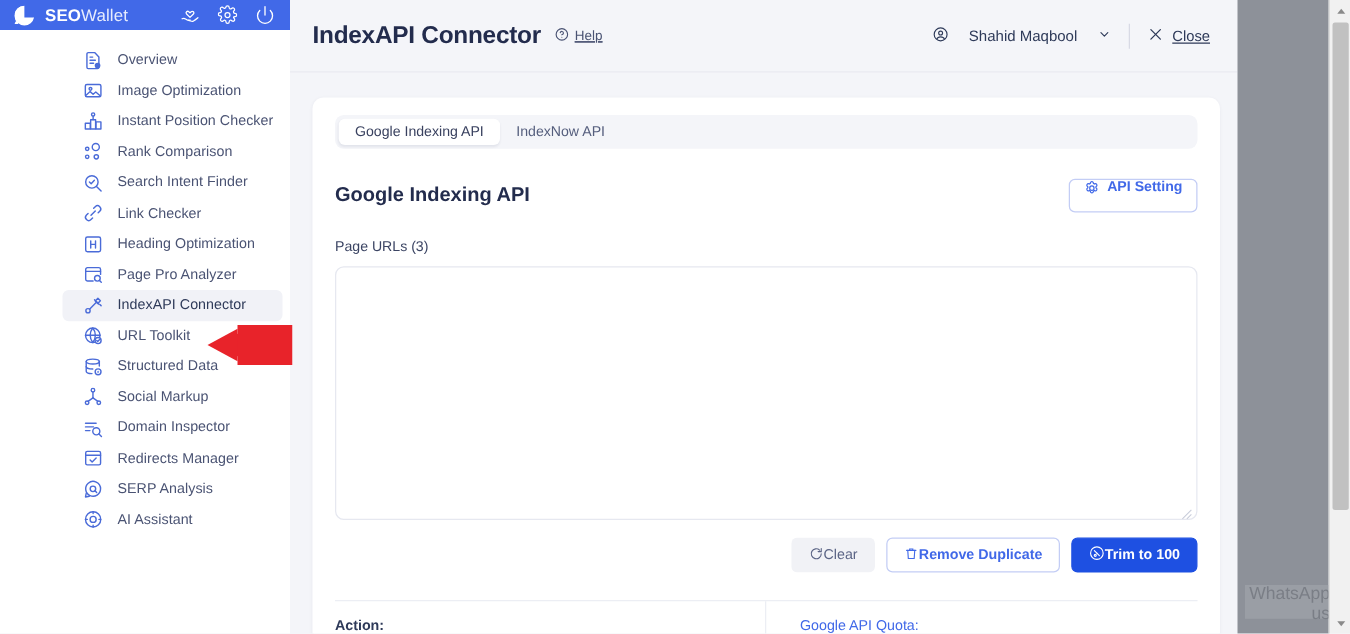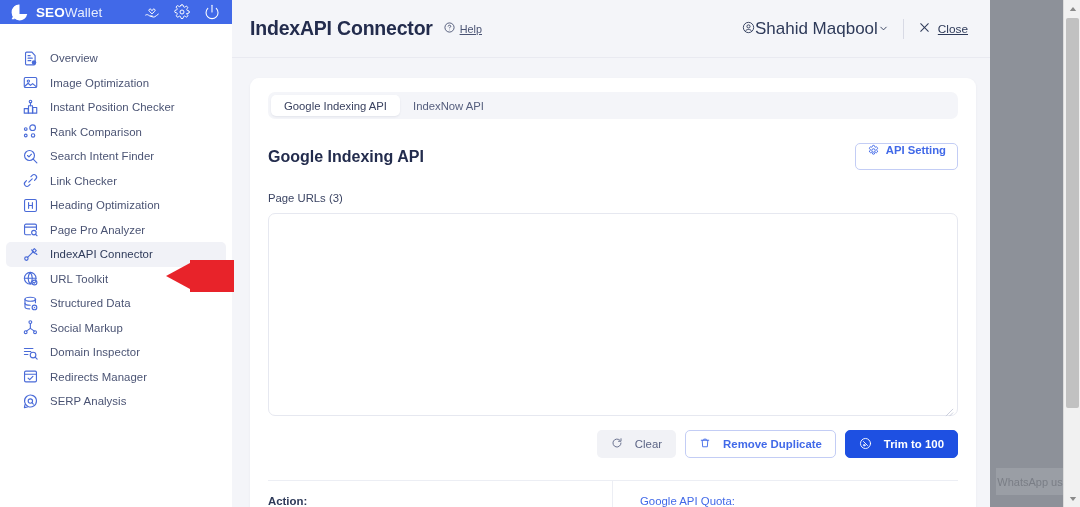--- a/index.html
+++ b/index.html
@@ -20,21 +20,21 @@
     height: 24px; background: #4169e8; display: flex; align-items: center;
     padding: 0 12px 0 10px;
   }
   .brand-logo { width: 19px; height: 19px; flex: 0 0 auto; margin-right: 7px; }
   .brand-text { font-size: 13.5px; color: #ffffff; letter-spacing: .1px; white-space: nowrap; }
   .brand-text b { font-weight: bold; }
   .brand-text span.light { font-weight: normal; color: #e6ecfd; }
   .brand-icons { margin-left: auto; display: flex; align-items: center; gap: 14px; }
   .brand-icons svg { display: block; }
 
-  #navlist { padding-top: 22px; }
+  #navlist { padding-top: 12px; margin-left: 44px; }
   .nav-item {
     display: flex; align-items: center; height: 24.5px; padding: 0 10px 0 16px;
     margin: 0 6px; border-radius: 5px; cursor: pointer;
   }
   .nav-item .nav-ico { width: 17px; height: 17px; flex: 0 0 auto; margin-right: 11px; }
   .nav-item .nav-ico svg { display: block; }
   .nav-label {
     font-size: 11.4px; color: #4a5373; white-space: nowrap; letter-spacing: .05px;
   }
   .nav-item.active { background: #f1f2f7; }
@@ -52,21 +52,21 @@
   #page-title {
     font-size: 19.5px; font-weight: bold; color: #232c4d; letter-spacing: -.2px;
   }
   #help-link {
     display: inline-flex; align-items: center; gap: 5px; margin-left: 11px;
     font-size: 10.8px; color: #4a5373; cursor: pointer; text-decoration: underline;
   }
   #help-link .htext { text-decoration: underline; }
   #topbar-right { margin-left: auto; display: flex; align-items: center; }
   #user-chip {
-    display: flex; align-items: center; gap: 0; font-size: 17px; color: #2e3a59;
+    display: flex; align-items: center; gap: 16px; font-size: 12px; color: #2e3a59;
     cursor: pointer;
     justify-content: space-between;
   }
   #topbar-sep { width: 1px; height: 20px; background: #d8dae5; margin: 0 14px; }
   #close-btn {
     display: flex; align-items: center; gap: 7px; font-size: 11.8px; color: #2e3a59;
     cursor: pointer;
   }
   #close-btn .ctext { text-decoration: underline; }
 
@@ -105,21 +105,21 @@
   #urls-placeholder { font-size: 11.6px; color: #b9bed0; letter-spacing: .1px; }
   #resize-grip {
     position: absolute; right: 3px; bottom: 3px; width: 9px; height: 9px;
   }
 
   #row-actions {
     display: flex; align-items: center; justify-content: flex-end; gap: 9px;
     margin-top: 14px; width: 690px;
   }
   .btn {
-    display: flex; align-items: center; gap: 12px; height: 28px; padding: 0 13px;
+    display: flex; align-items: center; gap: 0; height: 28px; padding: 0 13px;
     border-radius: 5px; font-size: 11.4px; cursor: pointer; white-space: nowrap;
   }
   .btn-clear { background: #f1f2f6; color: #5b6485; border: 1px solid transparent; }
   .btn-outline { background: #ffffff; color: #4169e8; border: 1px solid #c3cdf5; font-weight: bold; }
   .btn-primary { background: #1e50e2; color: #ffffff; border: 1px solid #1e50e2; font-weight: bold; }
 
   #bottom-row {
     margin-top: 22px; width: 690px; display: flex; align-items: center;
     border-top: 1px solid #eceef4; padding-top: 14px; position: relative;
   }
@@ -134,21 +134,21 @@
   }
 
   
   #gray-overlay {
     position: absolute; left: 990px; top: 0; width: 73px; height: 507px;
     background: #8d9199; z-index: 20;
   }
   #whatsapp-pill {
     position: absolute; left: 996px; top: 468px; width: 68px; height: 27px;
     background: #9a9ea5; display: flex; align-items: center; justify-content: center;
-    font-size: 11px; color: #7a7e86; z-index: 21;
+    font-size: 14px; color: #7a7e86; z-index: 21; text-align: right;
   }
   #scrollbar {
     position: absolute; right: 0; top: 0; width: 17px; height: 507px;
     background: #f1f1f1; border-left: 1px solid #dcdcdc; z-index: 30;
   }
   .sb-arrow {
     position: absolute; left: 0; width: 17px; height: 17px; display: flex;
     align-items: center; justify-content: center; cursor: pointer;
   }
   #sb-up { top: 0; }
@@ -355,20 +355,30 @@
           <span class="nav-ico">
             <svg viewBox="0 0 24 24" width="17" height="17" fill="none" stroke="#4a6bd8" stroke-width="1.6" stroke-linecap="round" stroke-linejoin="round">
               <path d="M20.4 11.4A8.4 8.4 0 1 1 6.5 5a8.4 8.4 0 0 1 13.9 6.4z"></path>
               <path d="M4.2 16.4 3.4 20.6l4.3-.9"></path>
               <circle cx="11.8" cy="11.4" r="3.1"></circle>
               <path d="M14.1 13.6 16 15.6"></path>
             </svg>
           </span>
           <span class="nav-label">SERP Analysis</span>
         </div>
+        <div class="nav-item">
+          <span class="nav-ico">
+            <svg viewBox="0 0 24 24" width="17" height="17" fill="none" stroke="#4a6bd8" stroke-width="1.6" stroke-linecap="round" stroke-linejoin="round">
+              <circle cx="12" cy="12" r="8.6"></circle>
+              <circle cx="12" cy="12" r="3.4"></circle>
+              <path d="M12 3.4v2M12 18.6v2M3.4 12h2M18.6 12h2"></path>
+            </svg>
+          </span>
+          <span class="nav-label">AI Assistant</span>
+        </div>
       </nav>
   </aside>
 
   <section id="main">
 
     <header id="topbar">
       <h1 id="page-title">IndexAPI Connector</h1>
       <span id="help-link">
         <span>
           <svg viewBox="0 0 24 24" width="11" height="11" fill="none" stroke="#4a5373" stroke-width="2">

